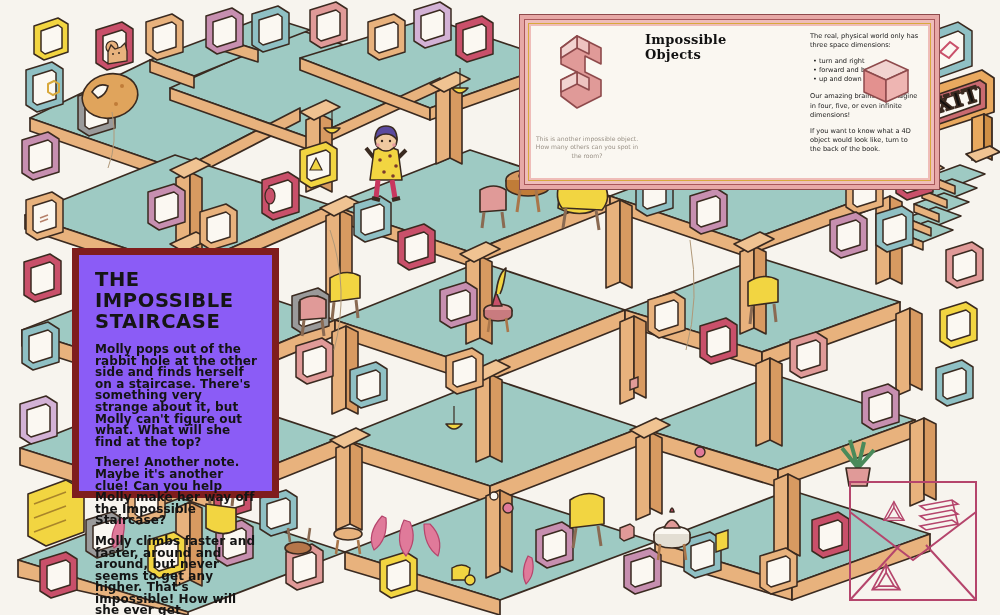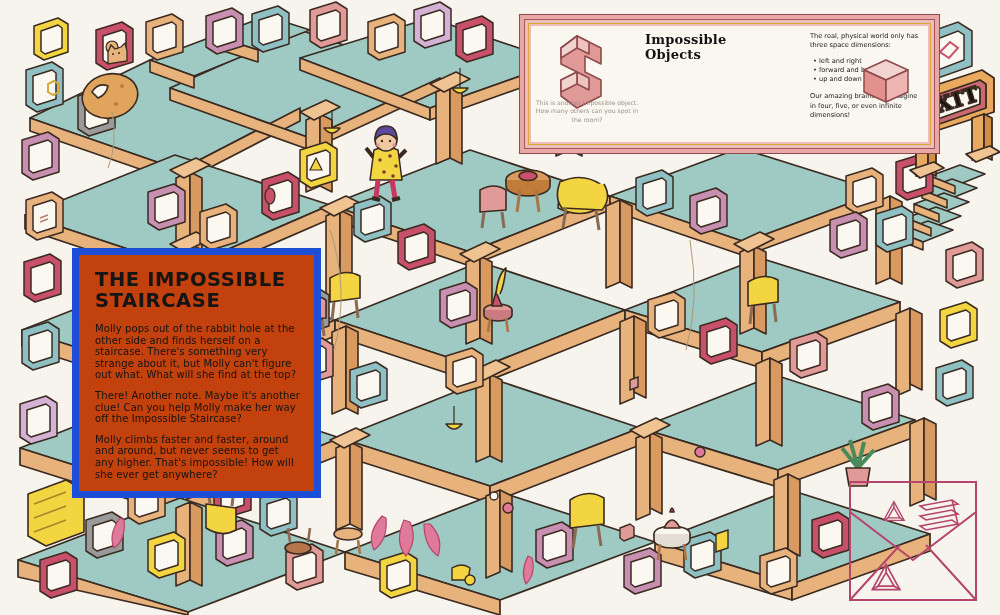--- a/index.html
+++ b/index.html
@@ -7,38 +7,38 @@
     width:1000px;height:615px;overflow:hidden;
     background:#f7f4ee;
     font-family:"DejaVu Sans", sans-serif;
     position:relative;
   }
   #page{position:absolute;inset:0;background:#f7f4ee;}
   svg.layer{position:absolute;left:0;top:0;width:1000px;height:615px;}
 
   
   .story-panel{
-    position:absolute;left:72px;top:248px;width:249px;height:250px;
-    background:#c2410c;border:7px solid #1d4ed8;box-sizing:border-box;
+    position:absolute;left:72px;top:248px;width:207px;height:250px;
+    background:#8b5cf6;border:7px solid #7f1d1d;box-sizing:border-box;
     padding:14px 14px 8px 16px;
   }
   .story-title{
     font-family:"DejaVu Sans", sans-serif;
     font-weight:bold;font-size:19.5px;line-height:21px;
     letter-spacing:.6px;color:#151515;margin:0 0 12px 0;
   }
   .story-p{
     font-family:"DejaVu Sans", sans-serif;
-    font-weight:normal;font-size:10px;line-height:11.6px;
+    font-weight:bold;font-size:12px;line-height:11.6px;
     color:#141414;margin:0 0 9px 0;letter-spacing:.1px;
   }
 
   
   .infobox{
-    position:absolute;left:519px;top:14px;width:421px;height:140px;
+    position:absolute;left:519px;top:14px;width:421px;height:176px;
   }
   .infobox .outerframe{
     position:absolute;inset:0;background:#e7a8a6;
     border:1px solid #8e4a4c;box-sizing:border-box;
   }
   .infobox .bevel{
     position:absolute;left:5px;top:5px;right:5px;bottom:5px;
     background:#efbdb9;border:1px solid #a9565a;box-sizing:border-box;
   }
   .infobox .goldline{
@@ -651,25 +651,26 @@
       <p class="ib-cap">This is another impossible object. How many others can you spot in the room?</p>
     </div>
 
     <div class="col-mid">
       <h2 class="ib-head">Impossible Objects</h2>
     </div>
 
     <div class="col-right">
       <p class="ib-p">The real, physical world only has three space dimensions:</p>
       <ul class="ib-list">
-        <li>left and right</li>
+        <li>turn and right</li>
         <li>forward and backward</li>
         <li>up and down</li>
       </ul>
       <p class="ib-p">Our amazing brains can imagine in four, five, or even infinite dimensions!</p>
+      <p class="ib-p">If you want to know what a 4D object would look like, turn to the back of the book.</p>
       <span class="cube-holder">
         <svg width="52" height="50" viewBox="0 0 52 50">
           <g stroke="#8e4a4c" stroke-width="1.5" stroke-linejoin="round">
             <path d="M4 14 L26 4 L48 14 L26 24 Z" fill="#f1d3d0"></path>
             <path d="M4 14 L26 24 L26 46 L4 36 Z" fill="#e3918f"></path>
             <path d="M26 24 L48 14 L48 36 L26 46 Z" fill="#eeb5b2"></path>
           </g>
         </svg>
       </span>
     </div>

